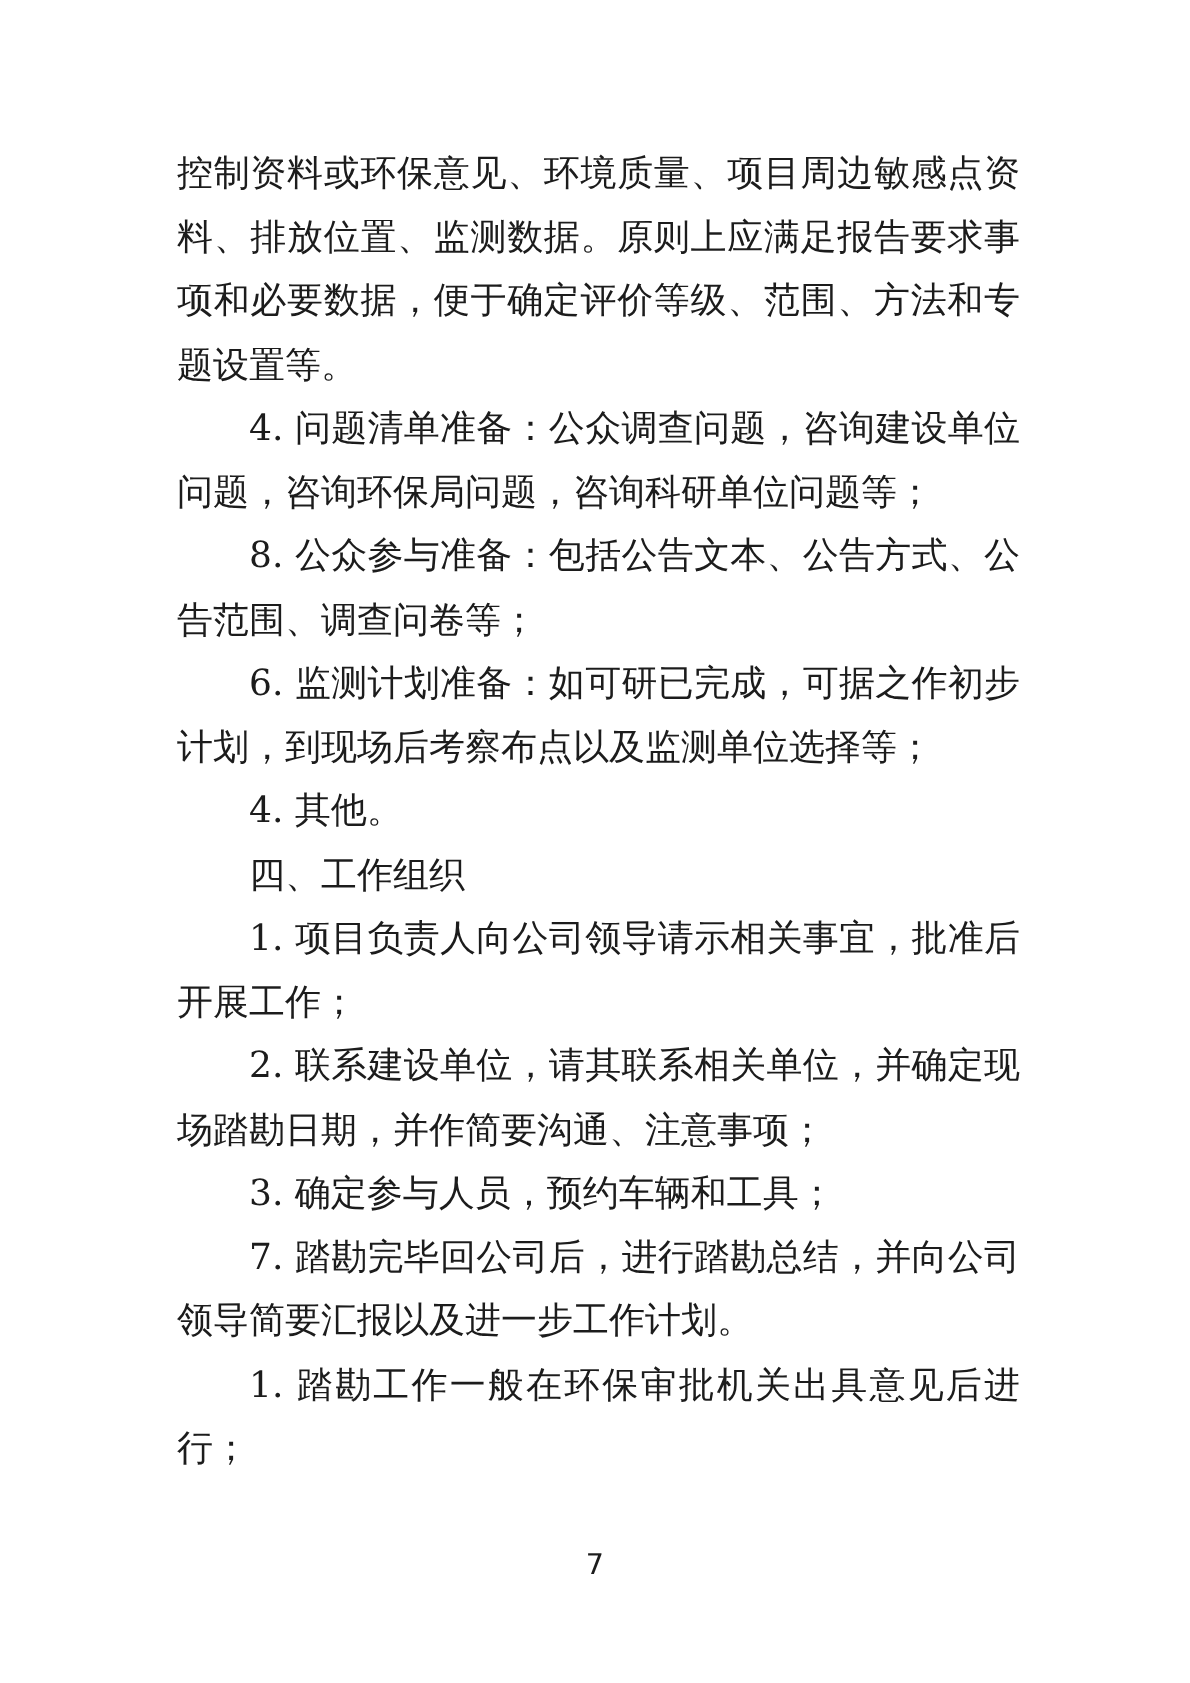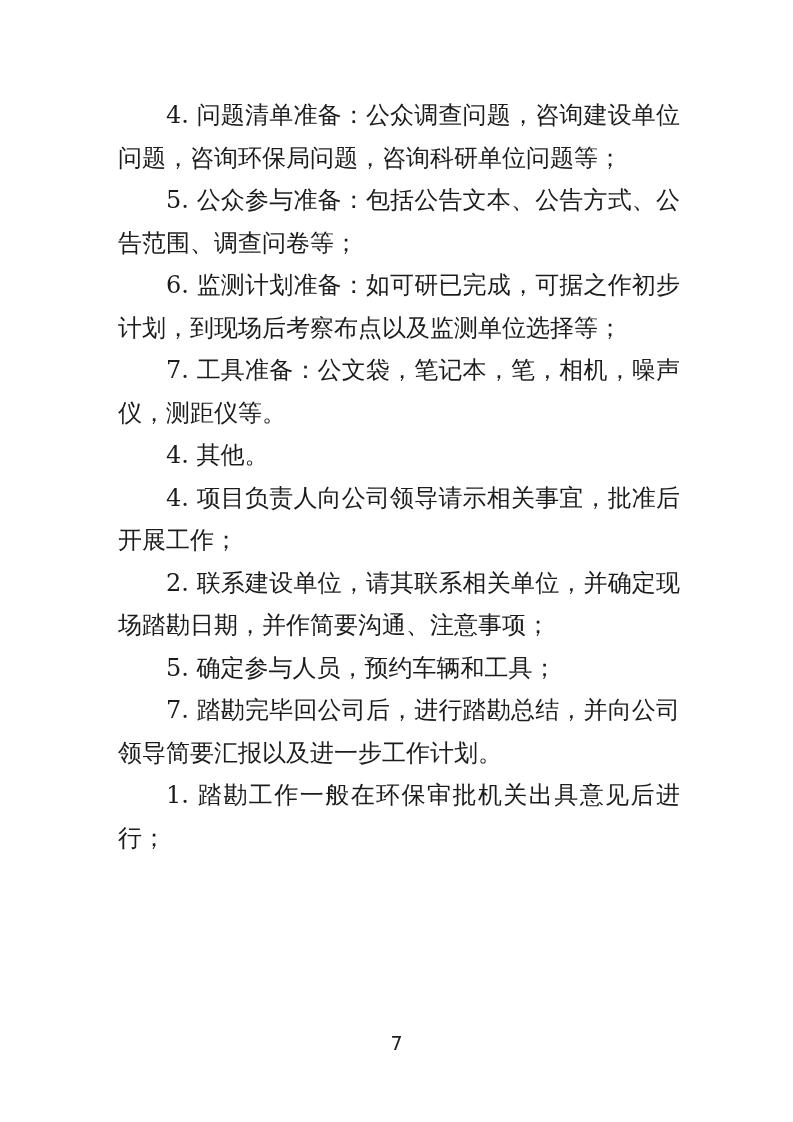--- a/index.html
+++ b/index.html
@@ -59,37 +59,38 @@
     line-height: 24px;
   }
 </style>
 </head>
 <body>
 
 <div class="page">
 
   <div class="text-column">
 
+    <p class="para noindent">控制资料或环保意见、环境质量、项目周边敏感点资料、排放位置、监测数据。原则上应满足报告要求事项和必要数据，便于确定评价等级、范围、方法和专题设置等。</p>
 
     <p class="para indent">4. 问题清单准备：公众调查问题，咨询建设单位问题，咨询环保局问题，咨询科研单位问题等；</p>
 
-    <p class="para indent">5. 公众参与准备：包括公告文本、公告方式、公告范围、调查问卷等；</p>
+    <p class="para indent">8. 公众参与准备：包括公告文本、公告方式、公告范围、调查问卷等；</p>
 
     <p class="para indent">6. 监测计划准备：如可研已完成，可据之作初步计划，到现场后考察布点以及监测单位选择等；</p>
 
-    <p class="para indent">7. 工具准备：公文袋，笔记本，笔，相机，噪声仪，测距仪等。</p>
 
     <p class="para indent">4. 其他。</p>
 
+    <p class="para indent">四、工作组织</p>
 
-    <p class="para indent">4. 项目负责人向公司领导请示相关事宜，批准后开展工作；</p>
+    <p class="para indent">1. 项目负责人向公司领导请示相关事宜，批准后开展工作；</p>
 
     <p class="para indent">2. 联系建设单位，请其联系相关单位，并确定现场踏勘日期，并作简要沟通、注意事项；</p>
 
-    <p class="para indent">5. 确定参与人员，预约车辆和工具；</p>
+    <p class="para indent">3. 确定参与人员，预约车辆和工具；</p>
 
 
     <p class="para indent">7. 踏勘完毕回公司后，进行踏勘总结，并向公司领导简要汇报以及进一步工作计划。</p>
 
 
     <p class="para indent">1. 踏勘工作一般在环保审批机关出具意见后进行；</p>
 
   </div>
 
   <div class="page-number">7</div>

